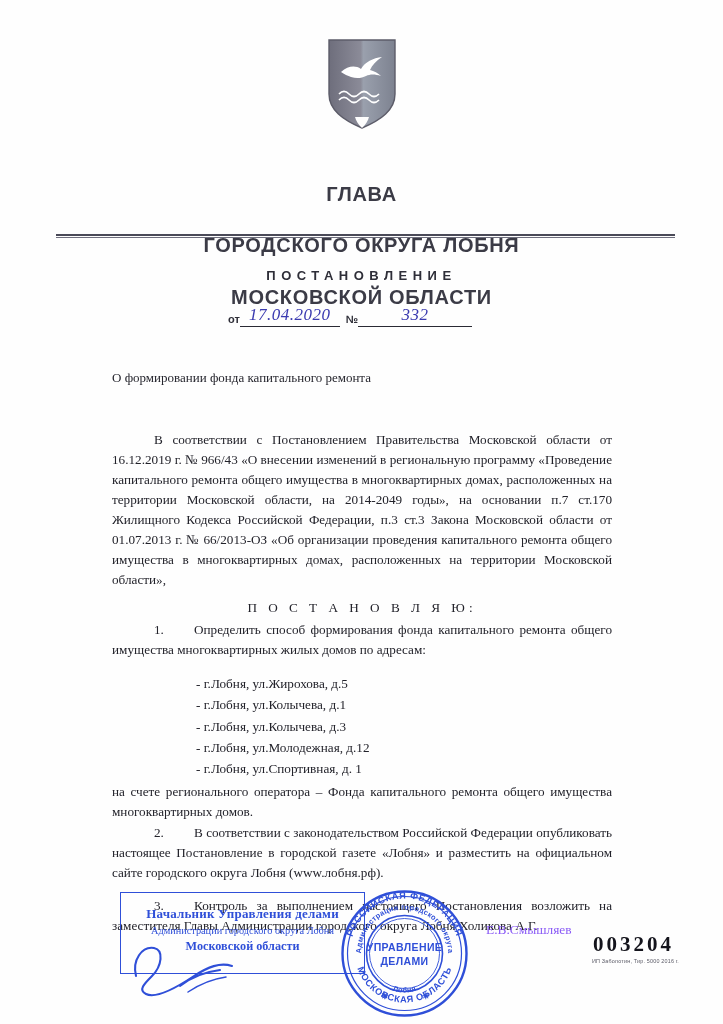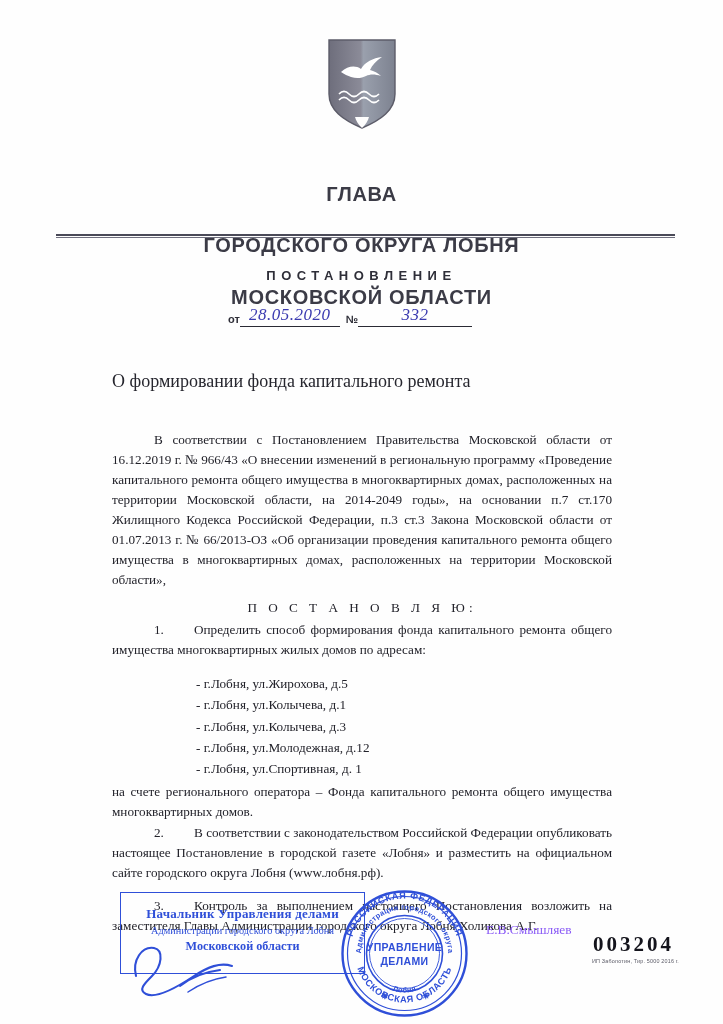--- a/index.html
+++ b/index.html
@@ -113,21 +113,21 @@
     letter-spacing: 0.5px;
   }
   .dn-gap { width: 6px; }
 
   
   .subject {
     position: absolute;
     left: 112px;
     top: 368px;
     width: 420px;
-    font-size: 18px;
+    font-size: 13px;
     line-height: 1.52;
     color: #26262e;
   }
 
   
   .body {
     position: absolute;
     left: 112px;
     top: 430px;
     width: 500px;
@@ -301,21 +301,21 @@
   <div class="rule">
     <div class="r1"></div>
     <div class="r2"></div>
   </div>
 
   <div class="doc-type">ПОСТАНОВЛЕНИЕ</div>
 
   <div class="datenum">
     <span class="dn-label">от</span>
     <span class="dn-field">
-      <span class="hand">28.05.2020</span>
+      <span class="hand">17.04.2020</span>
     </span>
     <span class="dn-gap"></span>
     <span class="dn-label">№</span>
     <span class="dn-field num">
       <span class="hand">332</span>
     </span>
   </div>
 
   <div class="subject">
     <div>О формировании фонда капитального ремонта</div>

